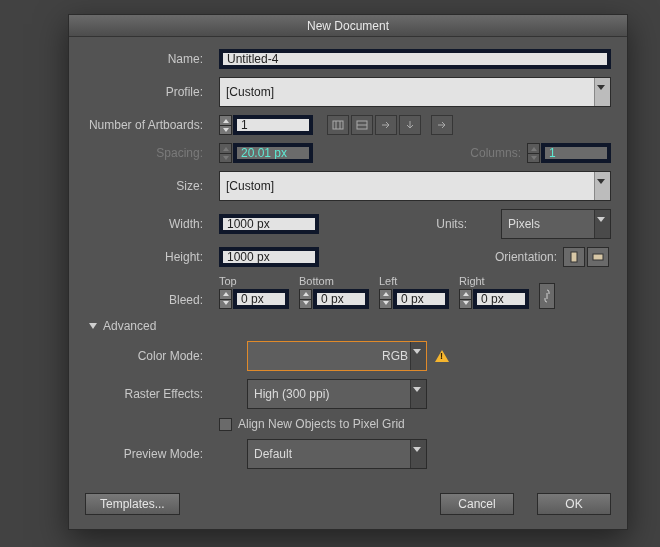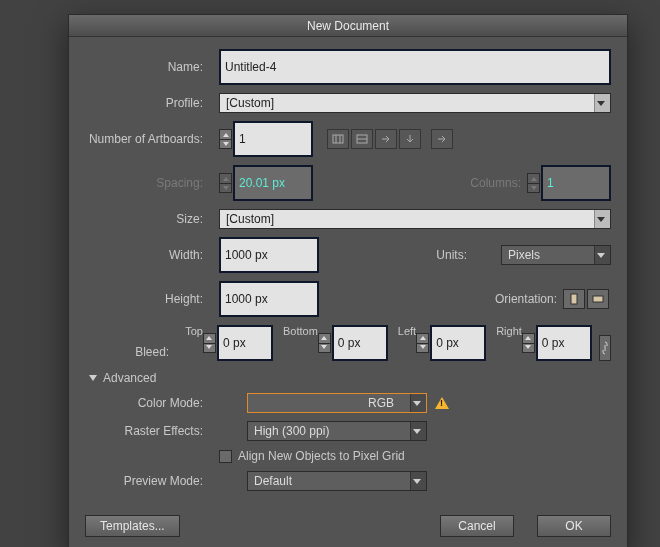--- a/index.html
+++ b/index.html
@@ -22,28 +22,28 @@
     color: #e9e9e9;
     position: relative;
   }
 
   .body   { padding: 12px 16px 14px 16px; color: #c9c9c9; font-size: 12px; }
   .row    { display: flex; align-items: center; margin-bottom: 8px; }
   .label  { width: 134px; text-align: right; padding-right: 16px; white-space: nowrap; }
   .dim    { color: #7a7a7a; }
 
   .tfield {
-    background: #e3e3e3; color: #222; border: 2px solid #0f172a;
-    height: 20px; padding: 16px 4px; font-size: 12px;
+    background: #e3e3e3; color: #222; border: 4px solid #0f172a;
+    height: 20px; padding: 0 4px; font-size: 12px;
   }
   .tfield.dis { background: #6b6b6b; color: #5eead4; }
 
   .select {
     background: #e3e3e3; color: #222; border: 1px solid #2b2b2b;
-    height: 20px; display: flex; align-items: center; padding: 0 32px 0 6px;
+    height: 30px; display: flex; align-items: center; padding: 0 18px 0 6px;
     position: relative; font-size: 12px;
   }
   .select::after {
     content: ""; position: absolute; right: 5px; top: 7px;
     border-left: 4px solid transparent; border-right: 4px solid transparent;
     border-top: 5px solid #333;
   }
   .select .tri-area {
     position: absolute; right: 0; top: 0; bottom: 0; width: 16px;
     background: #bcbcbc; border-left: 1px solid #888;
@@ -101,21 +101,21 @@
     height: 22px; padding: 0 14px; font-size: 12px; color: #e6e6e6;
     background: linear-gradient(#787878,#5c5c5c); border: 1px solid #2b2b2b;
     display: flex; align-items: center; justify-content: center;
   }
 
   .grid-ico rect { fill: none; stroke: #cfcfcf; stroke-width: 1; }
   .grid-ico line { stroke: #cfcfcf; stroke-width: 1; }
   .page-ico { width: 14px; height: 14px; }
 
   .bleed-group { display: flex; gap: 10px; }
-  .bleed-col { display: flex; flex-direction: row; }
+  .bleed-col { display: flex; flex-direction: column; }
   .bleed-col span { font-size: 11px; margin-bottom: 2px; }
 </style>
 </head>
 <body>
 
 <div class="dialog">
   <div class="titlebar">
     <span>New Document</span>
   </div>
 

